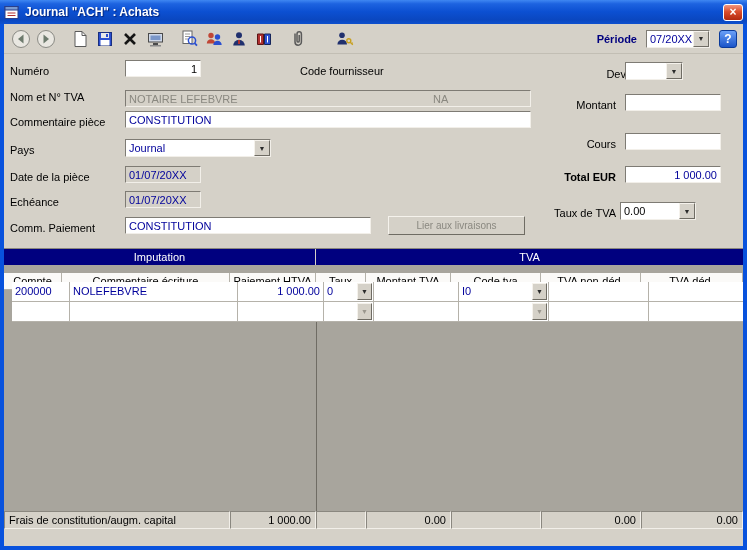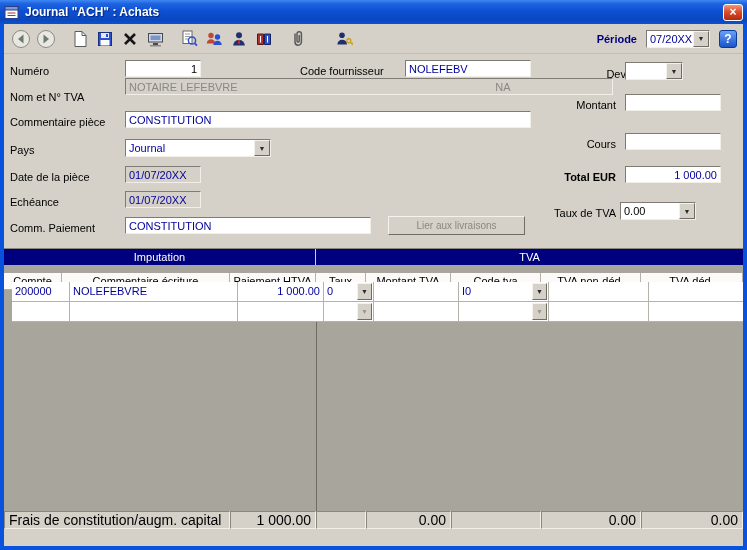--- a/index.html
+++ b/index.html
@@ -69,21 +69,21 @@
     border:1px solid; border-color:#f5f2ec #6f6c64 #6f6c64 #f5f2ec; color:#2b2b2b; font-size:7px;
     display:flex; align-items:center; justify-content:center; line-height:1; }
   .cellbtn.off { color:#9a978e; }
 
   .c0{width:58px} .c1{width:168px} .c2{width:86px} .c3{width:50px} .c4{width:85px} .c5{width:90px} .c6{width:100px} .c7{width:102px}
 
   .vdiv { position:absolute; left:312px; top:73px; height:189px; width:1px; background:#6f6c64; }
 
   .tfoot { position:absolute; left:0; top:262px; width:739px; height:18px; display:flex; }
   .fcell { height:18px; background:var(--window_bg,#d5d1c8); border:1px solid; border-color:#8a877f #f2efe9 #f2efe9 #8a877f;
-    font-size:14px; color:#000; padding:0 4px; line-height:16px; white-space:nowrap; overflow:hidden; }
+    font-size:11px; color:#000; padding:0 4px; line-height:16px; white-space:nowrap; overflow:hidden; }
   .fcell.num { text-align:right; }
   .f-label { width:226px; }
 </style>
 </head>
 <body>
 
 <div class="window">
 
   <div class="titlebar">
     <span style="display:flex">
@@ -194,24 +194,23 @@
           <span class="ddbtn">▼</span>
         </span>
         <span class="help-btn">?</span>
       </span>
     </div>
 
     <span class="lbl" style="left:6px; top:41px;">Numéro</span>
     <input class="fld num black" style="left: 121px; top: 36px; width: 76px;" value="1">
 
     <span class="lbl" style="left:296px; top:41px;">Code fournisseur</span>
-    <input class="fld" style="left: 401px; top: 36px; width: 126px;" value="NOLEFEBV">
 
     <span class="lbl" style="left:6px; top:67px;">Nom et N° TVA</span>
-    <div class="fld disabled" style="left:121px; top:54px; width:488px;">
+    <div class="fld disabled" style="left:121px; top:66px; width:406px;">
       <span style="position:absolute; left:3px; top:2px;">NOTAIRE LEFEBVRE</span>
       <span style="position:absolute; left:76%; top:2px;">NA</span>
     </div>
 
     <span class="lbl" style="left:6px; top:92px;">Commentaire pièce</span>
     <input class="fld" style="left: 121px; top: 87px; width: 406px;" value="CONSTITUTION">
 
     <span class="lbl" style="left:6px; top:120px;">Pays</span>
     <span class="dd" style="left:121px; top:115px; width:146px;">
       <span class="val">Journal</span>

